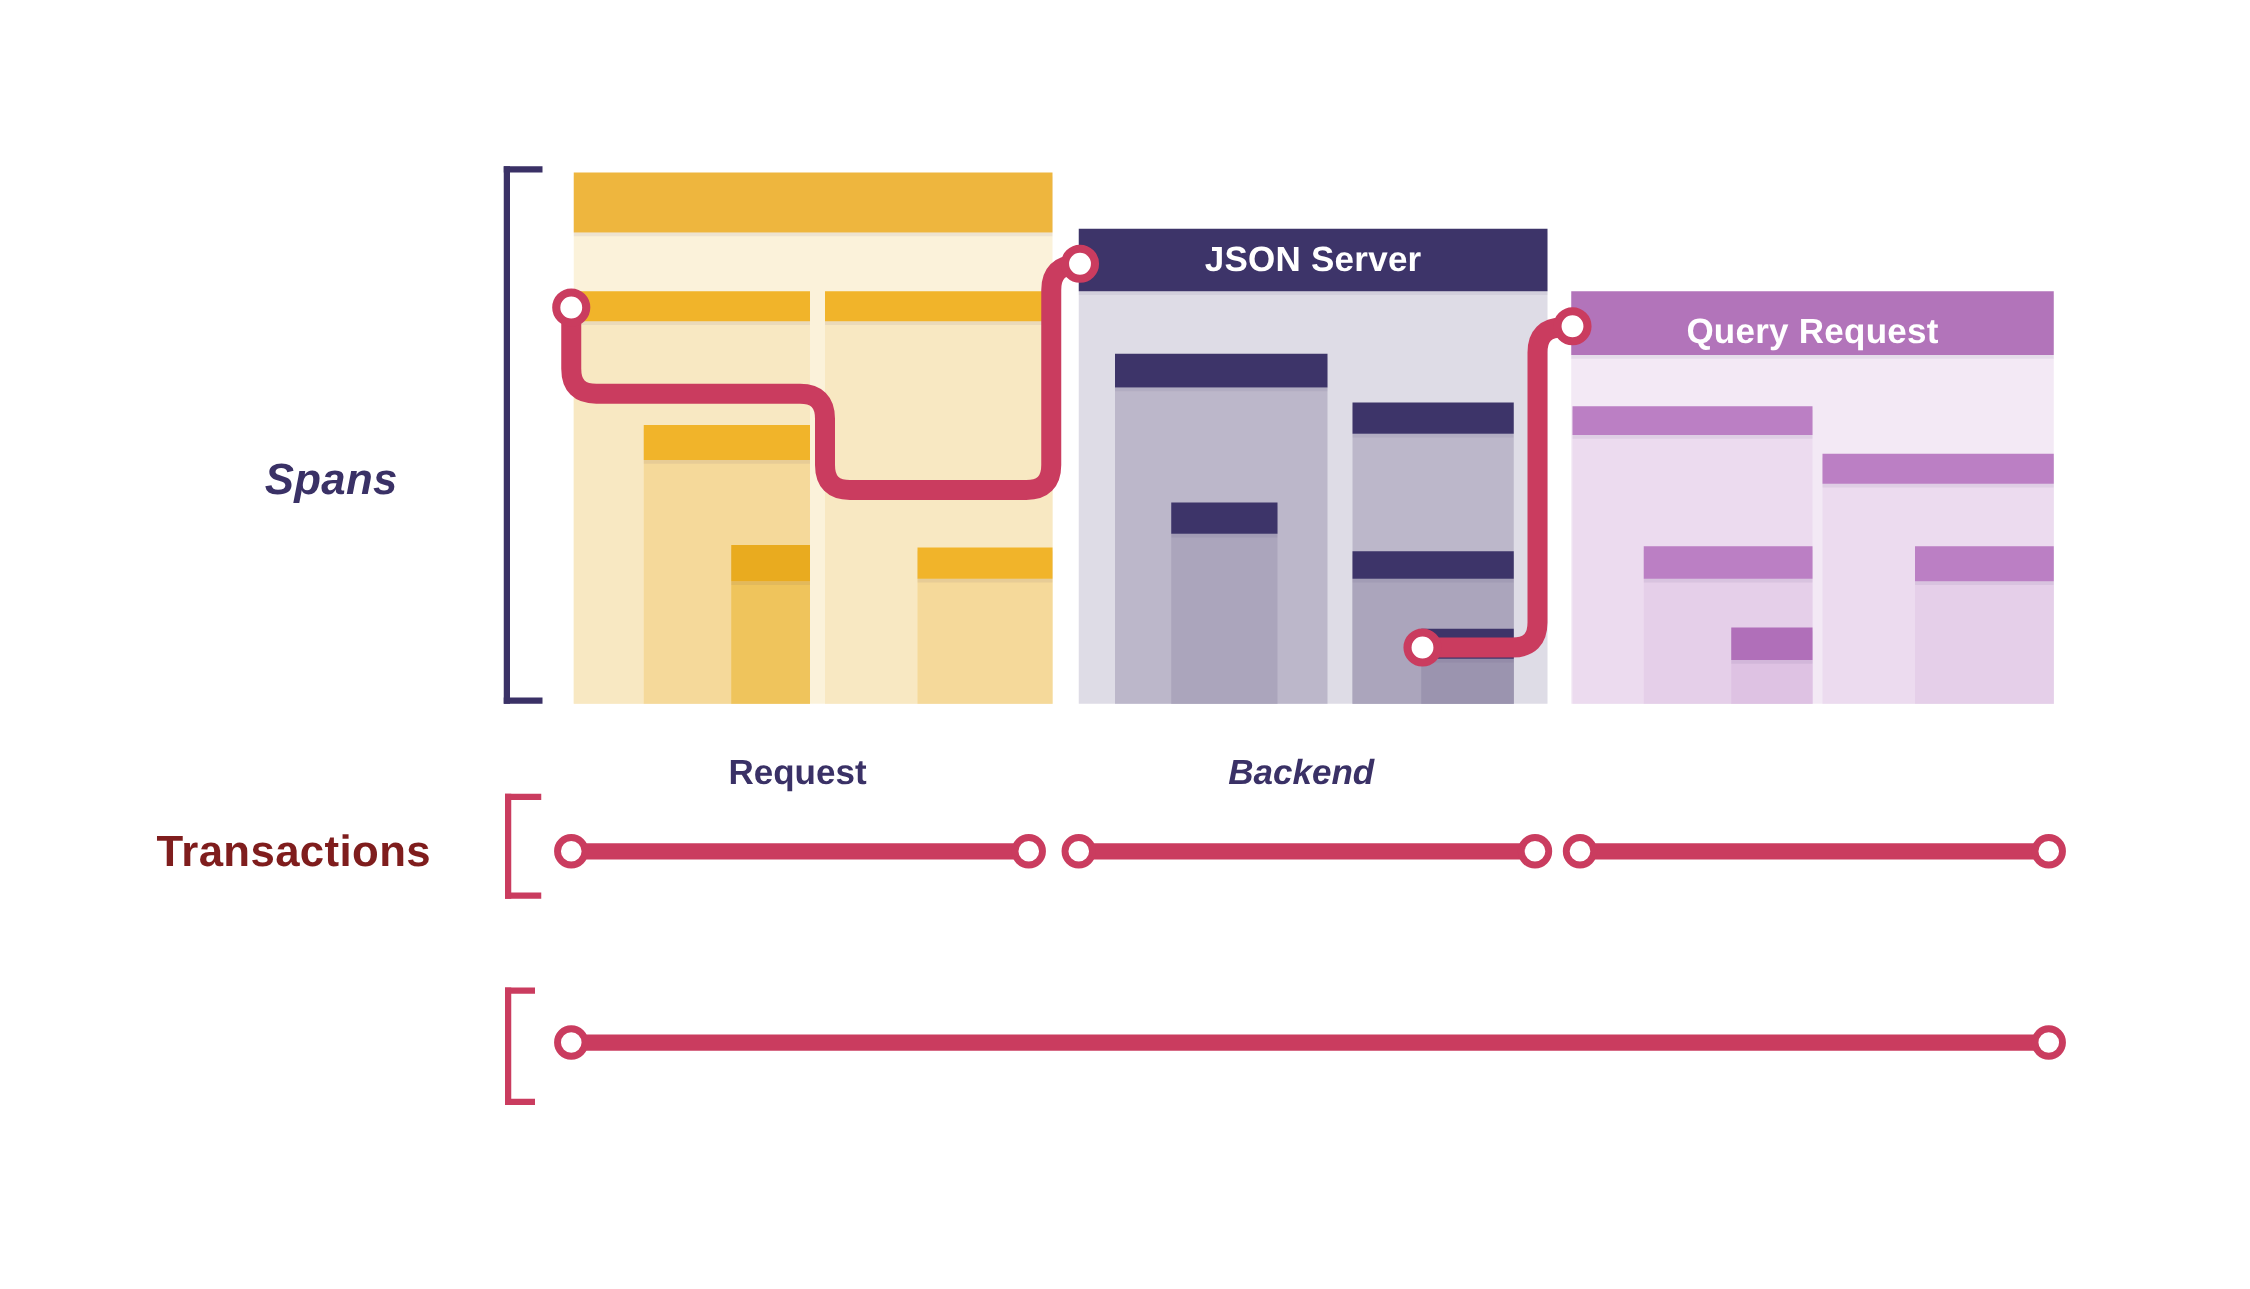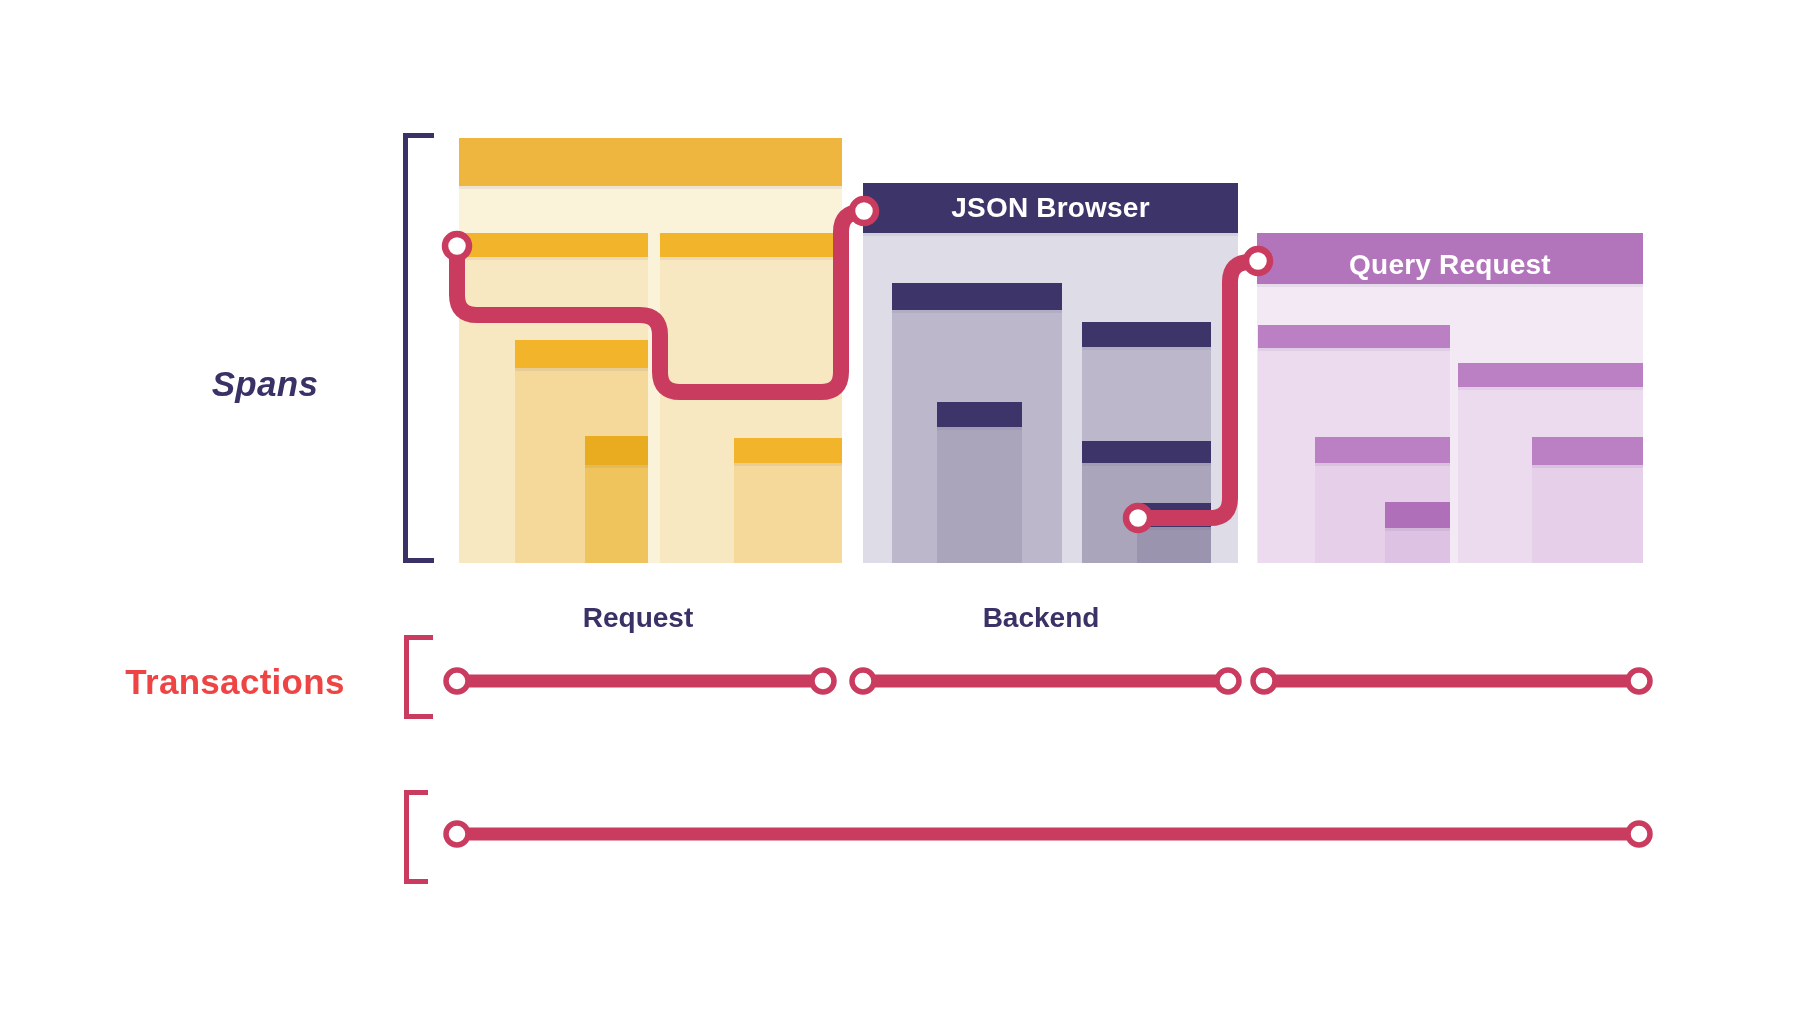--- a/index.html
+++ b/index.html
@@ -20,21 +20,21 @@
   .navy-h{background:#3D3469;}
   .gray-b1{background:#DEDCE6;} .gray-b2{background:#BCB7CA;} .gray-b3{background:#ABA5BC;} .gray-b4{background:#9B94AF;}
   
   .orch-h1{background:#B274BA;} .orch-h2{background:#BB7FC4;} .orch-h3{background:#B06FB9;}
   .orch-b1{background:#F3E9F5;} .orch-b2{background:#ECDBEF;} .orch-b3{background:#E5CFE9;} .orch-b4{background:#DEC2E3;}
 
   .block-title{
     position:absolute;display:flex;align-items:center;justify-content:center;
     font-weight:bold;font-size:28px;letter-spacing:0.2px;
   }
-  .t-navy{color:#3A3166;} .t-white{color:#FFFFFF;} .t-red{color:#ef4444;}
+  .t-navy{color:#3A3166;} .t-white{color:#FFFFFF;} .t-red{color:#7f1d1d;}
 
   .side-label{
     position:absolute;font-weight:bold;font-size:35px;text-align:center;letter-spacing:0.3px;
   }
   .service-label{
     position:absolute;font-weight:bold;font-size:28px;text-align:center;color:#3A3166;
   }
   .bracket{position:absolute;box-sizing:border-box;}
   .bracket.navy{border-left:5px solid #3A3166;border-top:5px solid #3A3166;border-bottom:5px solid #3A3166;}
   .bracket.red{border-left:5px solid #CA3C5F;border-top:5px solid #CA3C5F;border-bottom:5px solid #CA3C5F;}
@@ -63,21 +63,21 @@
   <div class="bar gold-b4 dots" style="left:585px;top:465px;width:63px;height:98px;"></div>
   <div class="bar hdr gold-h3" style="left:585px;top:436px;width:63px;height:29px;"></div>
 
   <div class="bar gold-b2 dots" style="left:660px;top:257px;width:182px;height:306px;"></div>
   <div class="bar hdr gold-h2" style="left:660px;top:233px;width:182px;height:24px;"></div>
   <div class="bar gold-b3 dots" style="left:734px;top:463px;width:108px;height:100px;"></div>
   <div class="bar hdr gold-h2" style="left:734px;top:438px;width:108px;height:25px;"></div>
 
   <div class="bar gray-b1" style="left:863px;top:233px;width:375px;height:330px;"></div>
   <div class="bar hdr navy-h" style="left:863px;top:183px;width:375px;height:50px;"></div>
-  <div class="block-title t-white" style="left:863px;top:183px;width:375px;height:50px;">JSON Browser</div>
+  <div class="block-title t-white" style="left:863px;top:183px;width:375px;height:50px;">JSON Server</div>
 
   <div class="bar gray-b2 dots" style="left:892px;top:310px;width:170px;height:253px;"></div>
   <div class="bar hdr navy-h" style="left:892px;top:283px;width:170px;height:27px;"></div>
   <div class="bar gray-b3 dots" style="left:937px;top:427px;width:85px;height:136px;"></div>
   <div class="bar hdr navy-h" style="left:937px;top:402px;width:85px;height:25px;"></div>
 
   <div class="bar gray-b2 dots" style="left:1082px;top:347px;width:129px;height:216px;"></div>
   <div class="bar hdr navy-h" style="left:1082px;top:322px;width:129px;height:25px;"></div>
   <div class="bar gray-b3 dots" style="left:1082px;top:463px;width:129px;height:100px;"></div>
   <div class="bar hdr navy-h" style="left:1082px;top:441px;width:129px;height:22px;"></div>
@@ -94,21 +94,21 @@
   <div class="bar hdr orch-h2" style="left:1315px;top:437px;width:135px;height:26px;"></div>
   <div class="bar orch-b4 dots" style="left:1385px;top:528px;width:65px;height:35px;"></div>
   <div class="bar hdr orch-h3" style="left:1385px;top:502px;width:65px;height:26px;"></div>
 
   <div class="bar orch-b2 dots" style="left:1458px;top:387px;width:185px;height:176px;"></div>
   <div class="bar hdr orch-h2" style="left:1458px;top:363px;width:185px;height:24px;"></div>
   <div class="bar orch-b3 dots" style="left:1532px;top:465px;width:111px;height:98px;"></div>
   <div class="bar hdr orch-h2" style="left:1532px;top:437px;width:111px;height:28px;"></div>
 
   <div class="service-label" style="left:538px;top:602px;width:200px;">Request</div>
-  <div class="service-label" style="left:941px;top:602px;width:200px;">Backend</div>
+  <div class="service-label" style="left:941px;top:602px;width:200px;font-style:italic;">Backend</div>
 
   <svg id="overlay" width="1800" height="1031" viewBox="0 0 1800 1031">
 
     <path d="M 457 246 L 457 295 Q 457 315 477 315 L 640 315 Q 660 315 660 335 L 660 372 Q 660 392 680 392 L 821 392 Q 841 392 841 372 L 841 232 Q 841 212 861 212 L 863 212" fill="none" stroke="#CA3C5F" stroke-width="16"></path>
 
     <path d="M 1138 518 L 1210 518 Q 1230 518 1230 498 L 1230 282 Q 1230 262 1250 262 L 1256 262" fill="none" stroke="#CA3C5F" stroke-width="16"></path>
     <circle cx="457" cy="246" r="12" fill="#FFFFFF" stroke="#CA3C5F" stroke-width="6.5"></circle>
     <circle cx="864" cy="211" r="12" fill="#FFFFFF" stroke="#CA3C5F" stroke-width="6.5"></circle>
     <circle cx="1138" cy="518" r="12" fill="#FFFFFF" stroke="#CA3C5F" stroke-width="6.5"></circle>
     <circle cx="1258" cy="261" r="12" fill="#FFFFFF" stroke="#CA3C5F" stroke-width="6.5"></circle>

